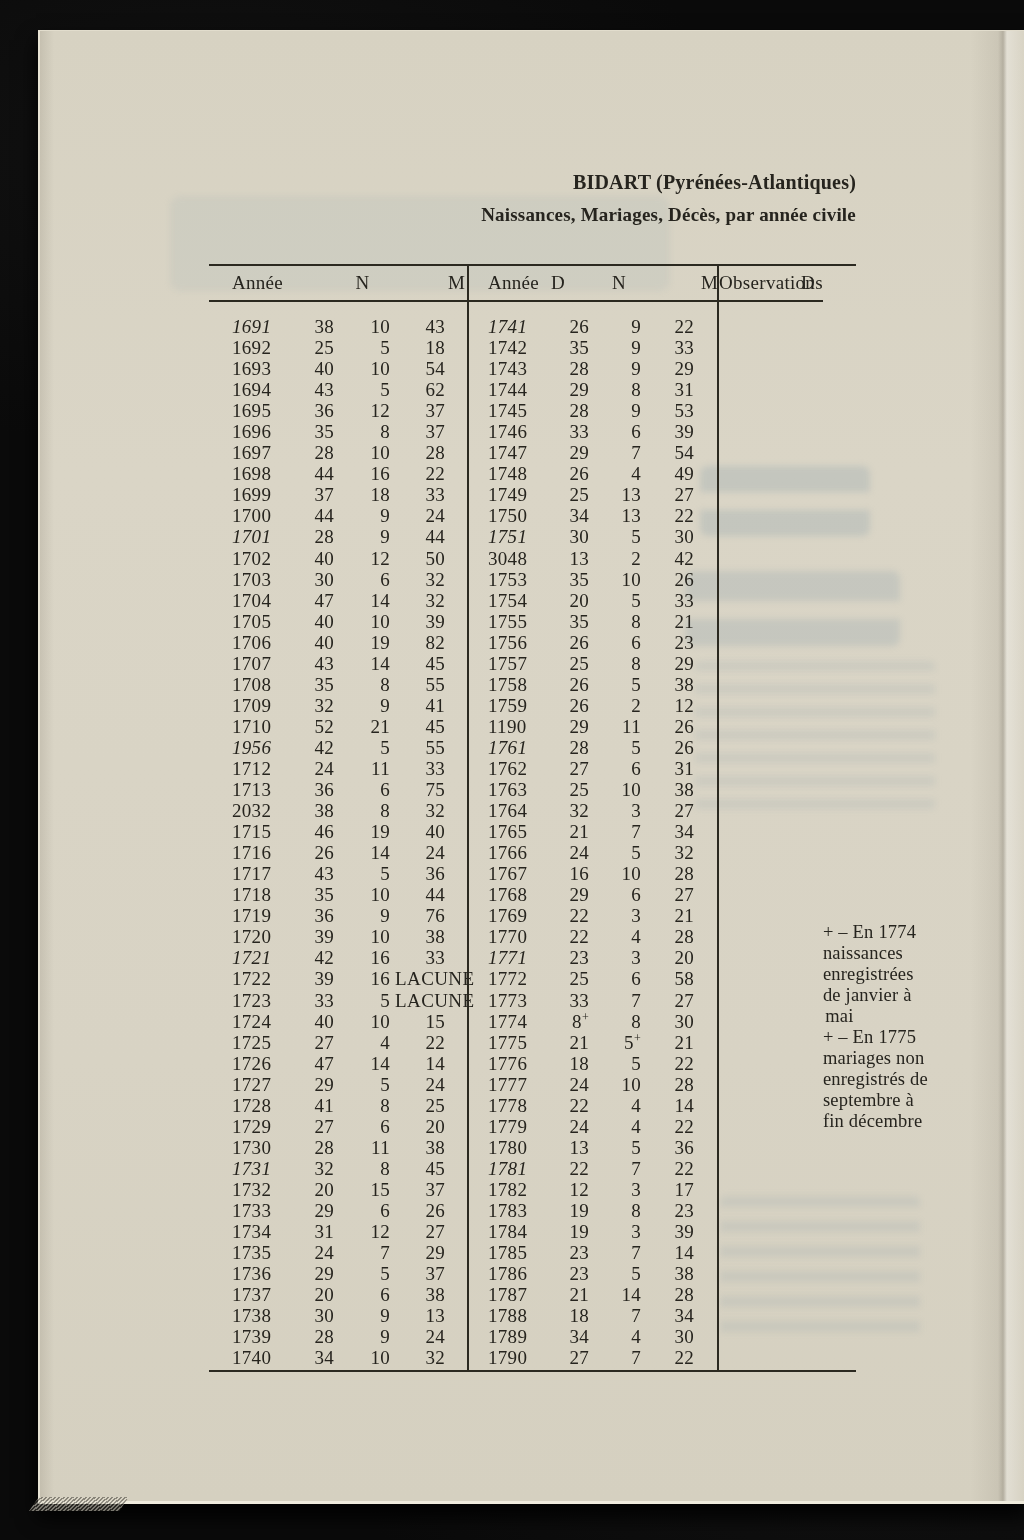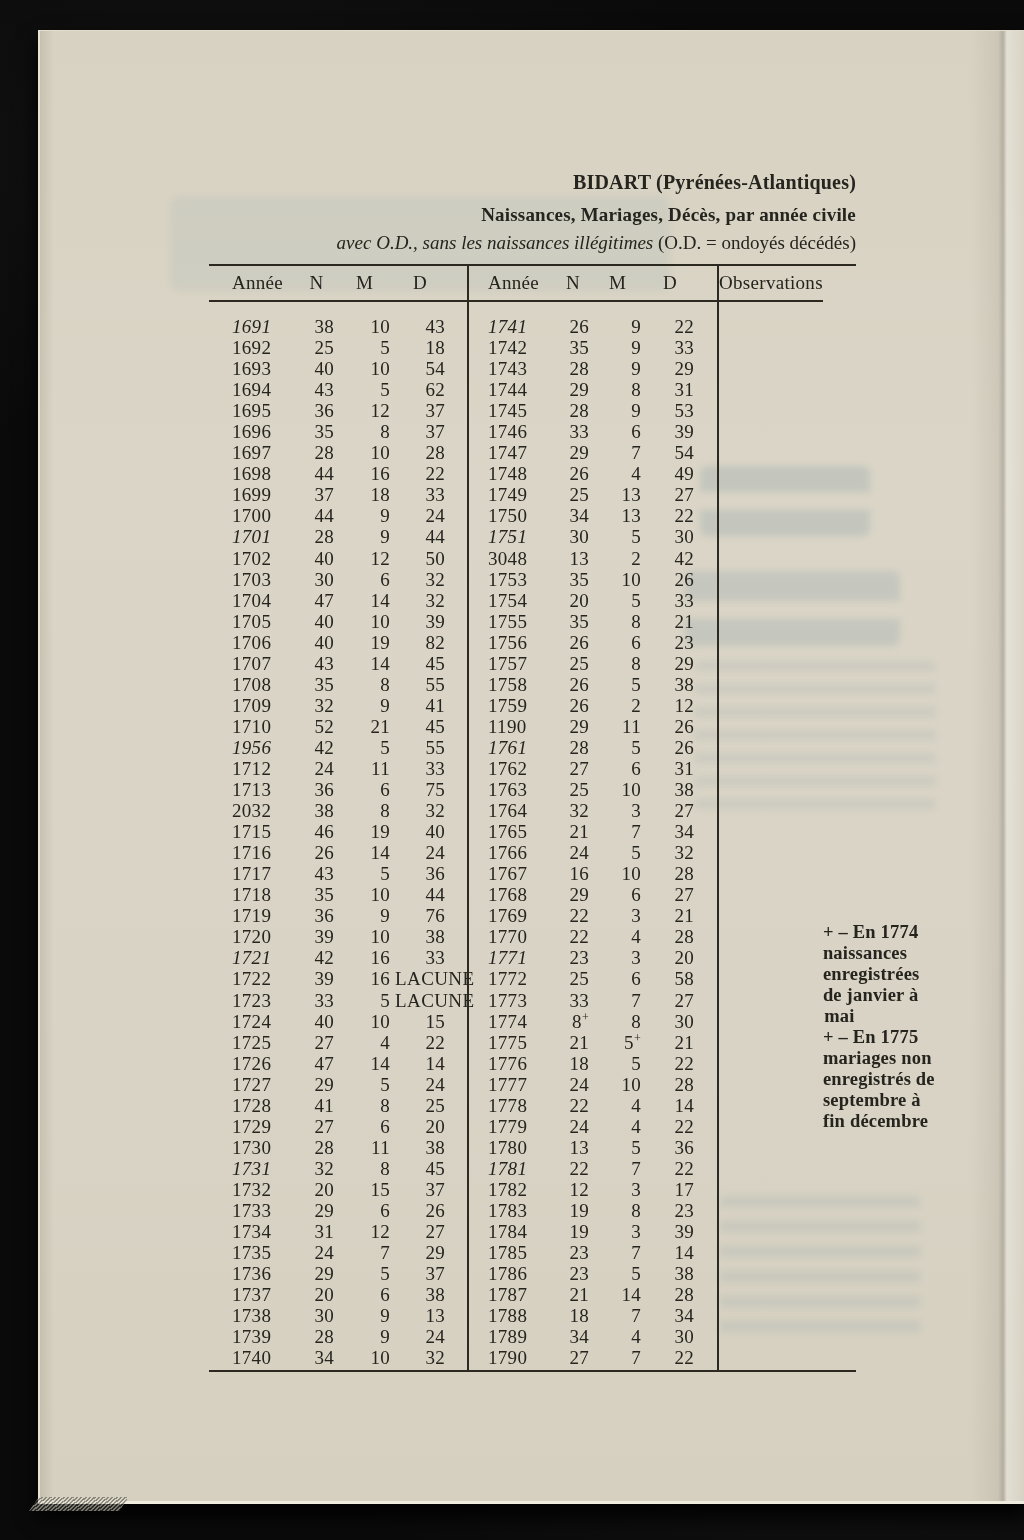--- a/index.html
+++ b/index.html
@@ -45,21 +45,21 @@
   .table{
     position:absolute;left:169px;top:233px;width:647px;
     border-top:2px solid #2b2920;border-bottom:2px solid #2b2920;
     display:flex;font-size:19px;
     --rh:21.06px;
   }
   .col{box-sizing:border-box;}
   .col1{width:260px;border-right:2px solid #2b2920;}
   .col2{width:250px;border-right:2px solid #2b2920;}
   .col3{width:137px;display:flex;flex-direction:row;}
-  .hrow{height:34px;border-bottom:2px solid #2b2920;display:grid;align-items:center;}
+  .hrow{height:34px;border-bottom:2px solid #2b2920;display:grid;align-items:center;gap:46px;}
   .col1 .hrow,.col1 .trow{grid-template-columns:90px 40px 56px 72px;}
   .col2 .hrow,.col2 .trow{grid-template-columns:88px 37px 52px 71px;}
   .col3 .hrow{display:flex;align-items:center;justify-content:center;}
   .tbody{padding-top:14px;padding-bottom:2px;}
   .trow{display:grid;height:var(--rh);line-height:var(--rh);}
   .cell{white-space:nowrap;letter-spacing:.3px;}
   .c-year{text-align:left;}
   .col1 .c-year{padding-left:23px;}
   .col2 .c-year{padding-left:19px;}
   .c-n,.c-m,.c-d{text-align:right;}
@@ -82,21 +82,20 @@
   <div class="ghost g-band"></div>
   <div class="ghost g-word1"></div>
   <div class="ghost g-word2"></div>
   <div class="ghost g-lines1"></div>
   <div class="ghost g-lines2"></div>
   <div class="stack-edge"></div>
 
   <div class="titles">
     <div class="t1">BIDART (Pyrénées-Atlantiques)</div>
     <div class="t2">Naissances, Mariages, Décès, par année civile</div>
-    <div class="t3"><span class="it">avec O.D., sans les naissances illégitimes</span> <span>(O.D. = ondoyés décédés)</span></div>
   </div>
 
   <div class="table">
     <div class="col col1">
       <div class="hrow">
         <div class="cell c-year th">Année</div>
         <div class="cell c-n th">N</div>
         <div class="cell c-m th">M</div>
         <div class="cell c-d th">D</div>
       </div>
@@ -711,21 +710,21 @@
             <div class="cell c-m">7</div>
             <div class="cell c-d">22</div>
           </div>
         </div>
     </div>
     <div class="col col3">
       <div class="hrow">
         <div class="cell th">Observations</div>
       </div>
       <div class="tbody3">
-        <div class="obs-note" style="top: calc(3px + 31 * var(--rh)); font-weight: bold;">
+        <div class="obs-note" style="top: calc(3px + 31 * var(--rh));">
             <div class="obs-line">+ – En 1774</div>
             <div class="obs-line">naissances</div>
             <div class="obs-line">enregistrées</div>
             <div class="obs-line">de janvier à</div>
             <div class="obs-line">mai</div>
             <div class="obs-line">+ – En 1775</div>
             <div class="obs-line">mariages non</div>
             <div class="obs-line">enregistrés de</div>
             <div class="obs-line">septembre à</div>
             <div class="obs-line">fin décembre</div>

